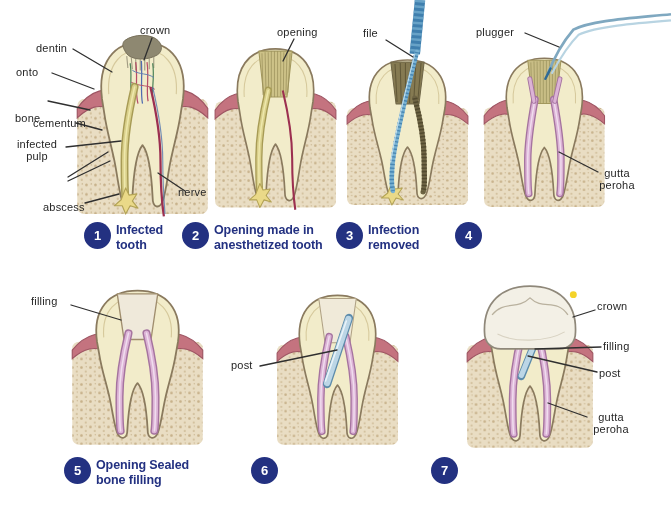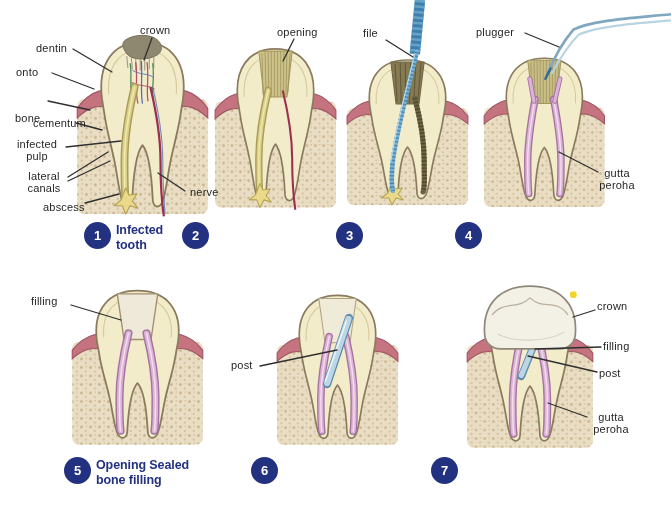--- a/index.html
+++ b/index.html
@@ -181,47 +181,49 @@
     <line x1="587" y1="417" x2="548" y2="403"></line>
   </svg>
 
   <span class="lbl" style="left:140px;top:24px">crown</span>
   <span class="lbl" style="left:36px;top:42px">dentin</span>
   <span class="lbl" style="left:16px;top:66px">onto</span>
   <span class="lbl" style="left:15px;top:112px">bone</span>
   <span class="lbl" style="left:33px;top:117px">cementum</span>
   <span class="lbl ctr" style="left:8px;top:138px;width:58px">infected
 pulp</span>
-  <span class="lbl ctr" style="left:16px;top:170px;width:56px">lateral
-canals</span>
   <span class="lbl" style="left:43px;top:201px">abscess</span>
-  <span class="lbl" style="left:190px;top:186px">nerve</span>
+  <span class="lbl" style="left:178px;top:186px">nerve</span>
   <span class="lbl" style="left:277px;top:26px">opening</span>
   <span class="lbl" style="left:363px;top:27px">file</span>
   <span class="lbl" style="left:476px;top:26px">plugger</span>
   <span class="lbl ctr" style="left:591px;top:167px;width:52px">gutta
 peroha</span>
   <span class="lbl" style="left:31px;top:295px">filling</span>
   <span class="lbl" style="left:231px;top:359px">post</span>
   <span class="lbl" style="left:597px;top:300px">crown</span>
   <span class="lbl" style="left:603px;top:340px">filling</span>
   <span class="lbl" style="left:599px;top:367px">post</span>
   <span class="lbl ctr" style="left:583px;top:411px;width:56px">gutta
 peroha</span>
 
   <div class="caption" style="left:84px;top:222px">
     <span class="badge">1</span>
     <span class="cap-text">Infected
 tooth</span>
   </div>
   <div class="caption" style="left:182px;top:222px">
     <span class="badge">2</span>
+    <span class="cap-text">Opening made in
+anesthetized tooth</span>
   </div>
   <div class="caption" style="left:336px;top:222px">
     <span class="badge">3</span>
+    <span class="cap-text">Infection
+removed</span>
   </div>
   <div class="caption" style="left:455px;top:222px">
     <span class="badge">4</span>
   </div>
   <div class="caption" style="left:64px;top:457px">
     <span class="badge">5</span>
     <span class="cap-text">Opening Sealed
 bone filling</span>
   </div>
   <div class="caption" style="left:251px;top:457px">

